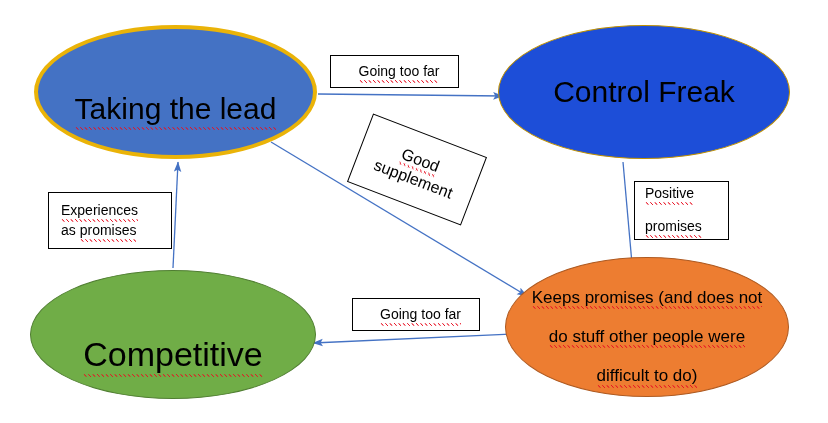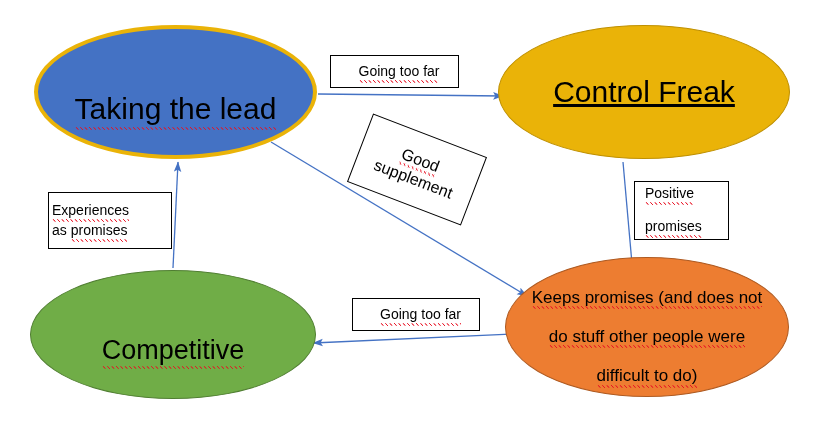--- a/index.html
+++ b/index.html
@@ -76,30 +76,29 @@
 
   
   #node-taking-the-lead {
     left: 34px; top: 25px; width: 283px; height: 134px;
     background: #4472C4;
     border: 4px solid #eab308;
     font-size: 30px;
   }
   #node-control-freak {
     left: 498px; top: 25px; width: 292px; height: 134px;
-    background: #eab308;
+    background: #1d4ed8;
     border: 1px solid #BF9000;
     font-size: 30px;
-    text-decoration: underline;
   }
   #node-competitive {
     left: 30px; top: 270px; width: 286px; height: 129px;
     background: #70AD47;
     border: 1px solid #507E32;
-    font-size: 27px;
+    font-size: 34px;
   }
   #node-keeps-promises {
     left: 505px; top: 257px; width: 284px; height: 140px;
     background: #ED7D31;
     border: 1px solid #AE5A21;
     font-size: 17px;
   }
 
   
   #label-going-too-far-top {
@@ -110,21 +109,21 @@
   }
   #label-going-too-far-bottom {
     left: 352px; top: 298px; width: 128px; height: 33px;
     font-size: 14px;
     align-items: center;
     padding-left: 9px;
   }
   #label-experiences {
     left: 48px; top: 192px; width: 124px; height: 57px;
     font-size: 14px;
-    padding-left: 3px;
+    padding-left: 12px;
     align-items: flex-start;
   }
   #label-positive-opposite {
     left: 634px; top: 181px; width: 95px; height: 59px;
     font-size: 14px;
     padding-left: 10px;
     align-items: flex-start;
     gap: 13px;
   }
   #label-good-supplement {

